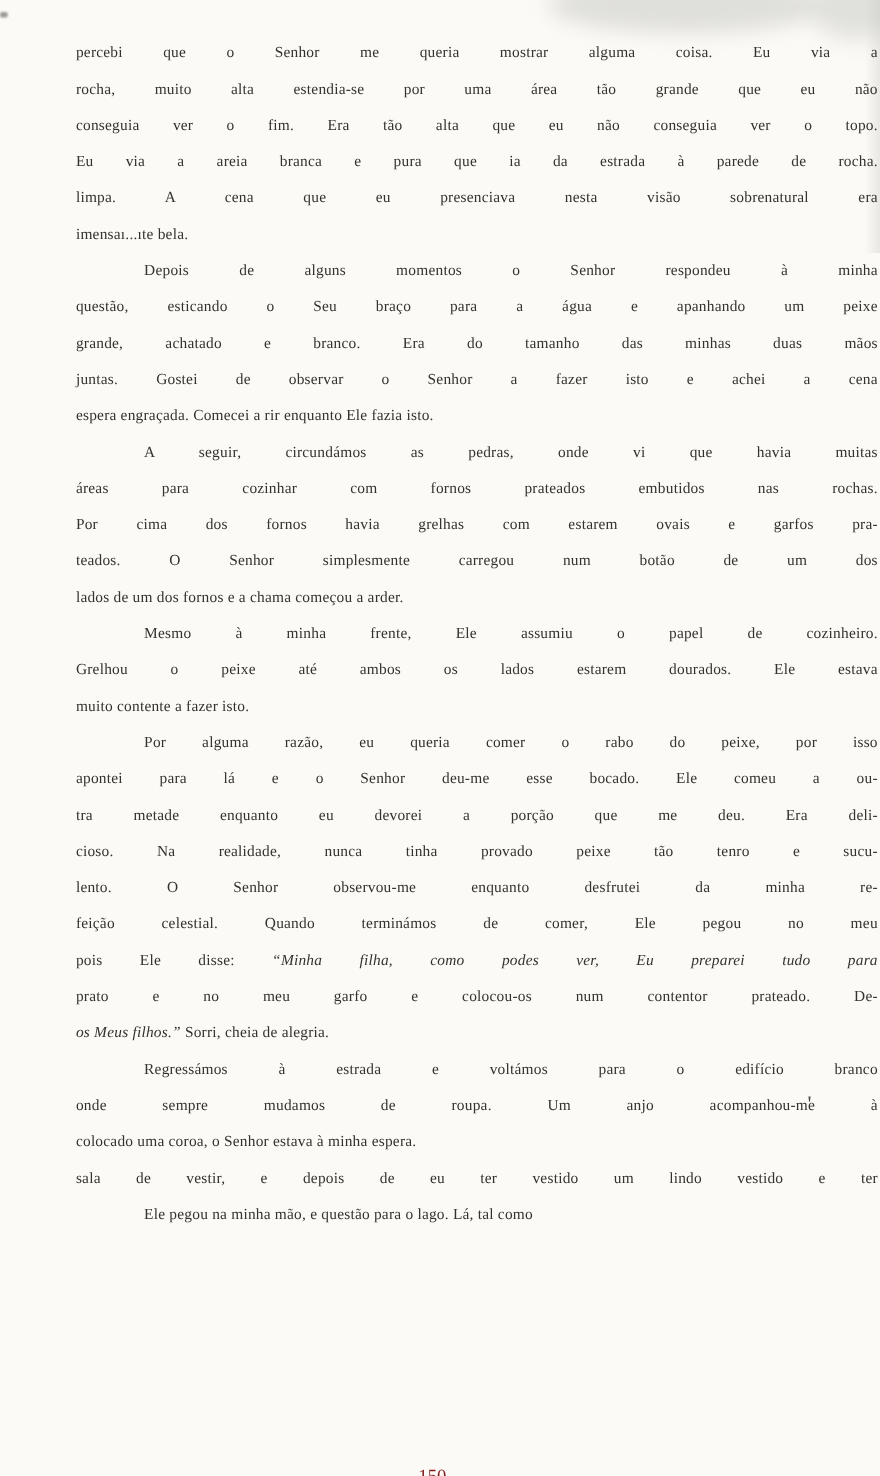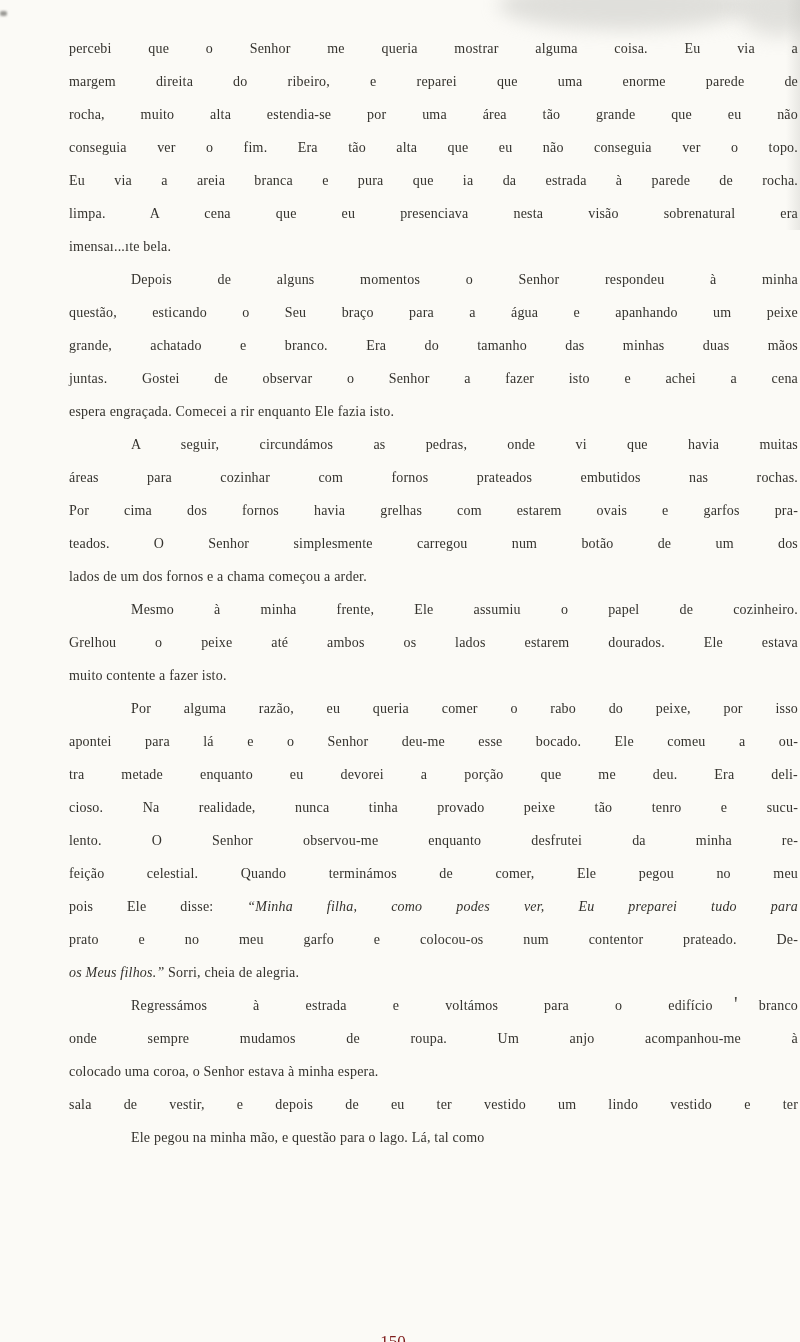--- a/index.html
+++ b/index.html
@@ -105,21 +105,20 @@
 <body>
 
 <div class="page">
   <div class="shadow-top"></div>
   <div class="shadow-top-right"></div>
   <div class="edge-right"></div>
   <div class="speck"></div>
 
   <div class="textblock">
       <div class="line">percebi que o Senhor me queria mostrar alguma coisa. Eu via a</div>
-      <div class="line">margem direita do ribeiro, e reparei que uma enorme parede de</div>
       <div class="line">rocha, muito alta estendia-se por uma área tão grande que eu não</div>
       <div class="line">conseguia ver o fim. Era tão alta que eu não conseguia ver o topo.</div>
       <div class="line">Eu via a areia branca e pura que ia da estrada à parede de rocha.</div>
       <div class="line">limpa. A cena que eu presenciava nesta visão sobrenatural era</div>
       <div class="line last">imensaı...ıte bela.</div>
       <div class="line indent">Depois de alguns momentos o Senhor respondeu à minha</div>
       <div class="line">questão, esticando o Seu braço para a água e apanhando um peixe</div>
       <div class="line">grande, achatado e branco. Era do tamanho das minhas duas mãos</div>
       <div class="line">juntas. Gostei de observar o Senhor a fazer isto e achei a cena</div>
       <div class="line last">espera engraçada. Comecei a rir enquanto Ele fazia isto.</div>

